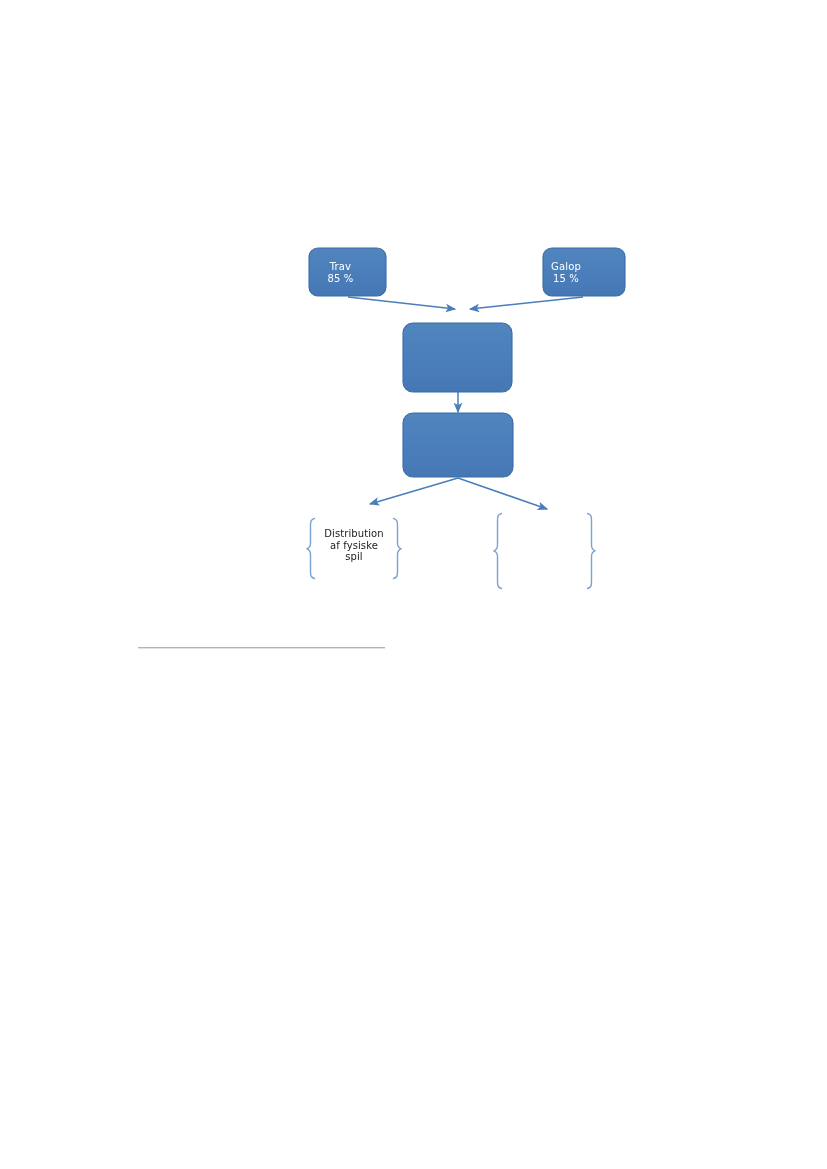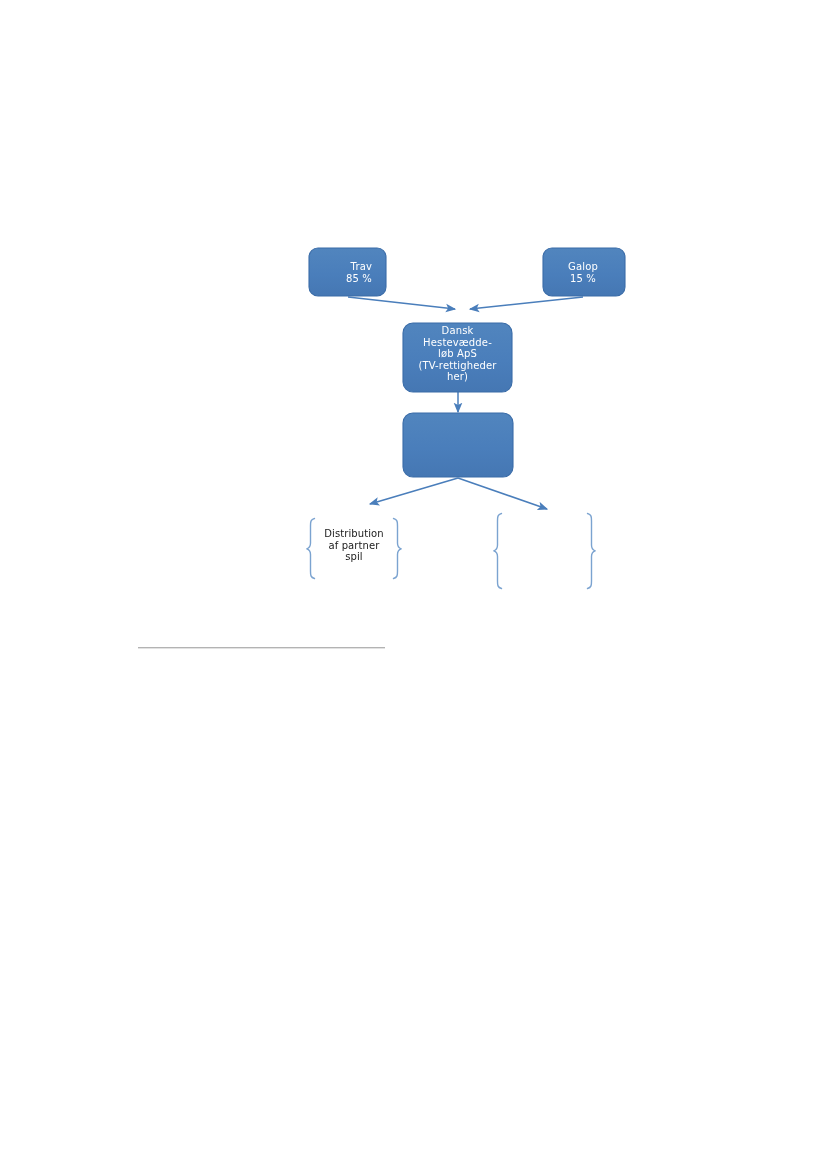--- a/index.html
+++ b/index.html
@@ -140,33 +140,28 @@
       <path d="M587.5,513.5
                C591.5,514.5 591.5,517 591.5,521
                L591.5,545
                C591.5,548.5 592.5,550 595.2,550.8
                C592.5,551.6 591.5,553.1 591.5,556.6
                L591.5,581
                C591.5,585 591.5,587.5 587.5,588.5"></path>
     </g>
   </svg>
 
-  <div class="node-label" style="left:309px; top:261px; width:63px;text-align:right;">Trav
+  <div class="node-label" style="left:309px; top:261px; width:63px;">Trav
 85 %</div>
 
-  <div class="node-label" style="left:542px; top:261px; width:82px;">Galop
+  <div class="node-label" style="left:525px; top:261px; width:82px;">Galop
 15 %</div>
 
-  <div class="node-label" style="left:400px; top:325px; width:115px;">Dansk
-Hestevædde-
-løb ApS
-(TV-rettigheder
-her)</div>
 
 
   <div class="brace-label" style="left:312px; top:528px; width:84px;">Distribution
-af partner
+af fysiske
 spil</div>
 
 
   <div class="footnote-rule"></div>
 
 </div>
 
 </body></html>

